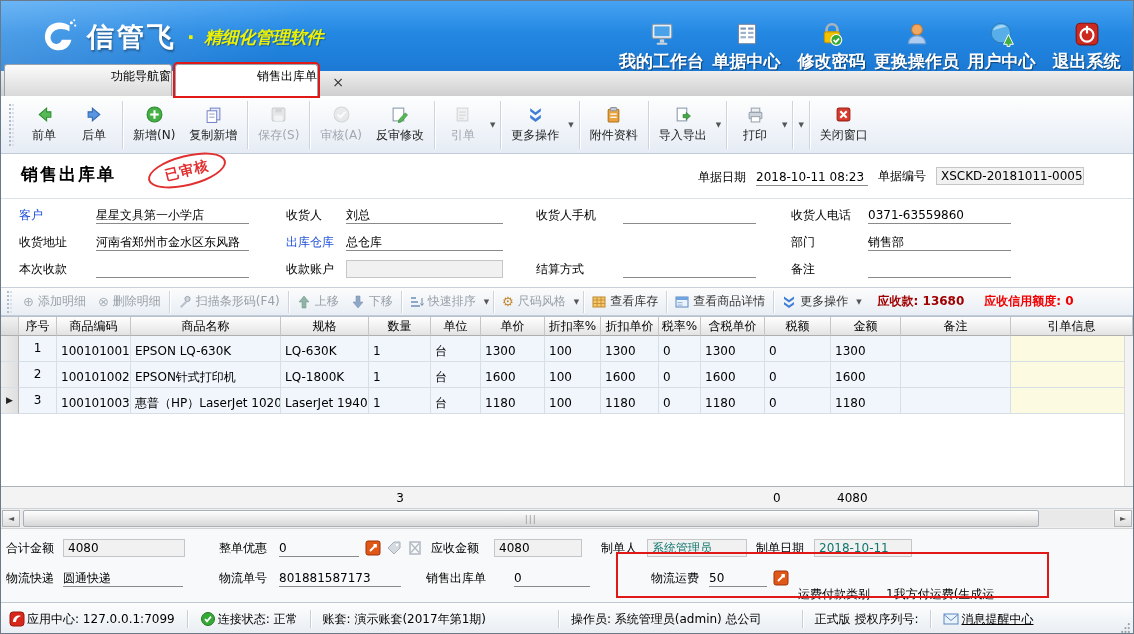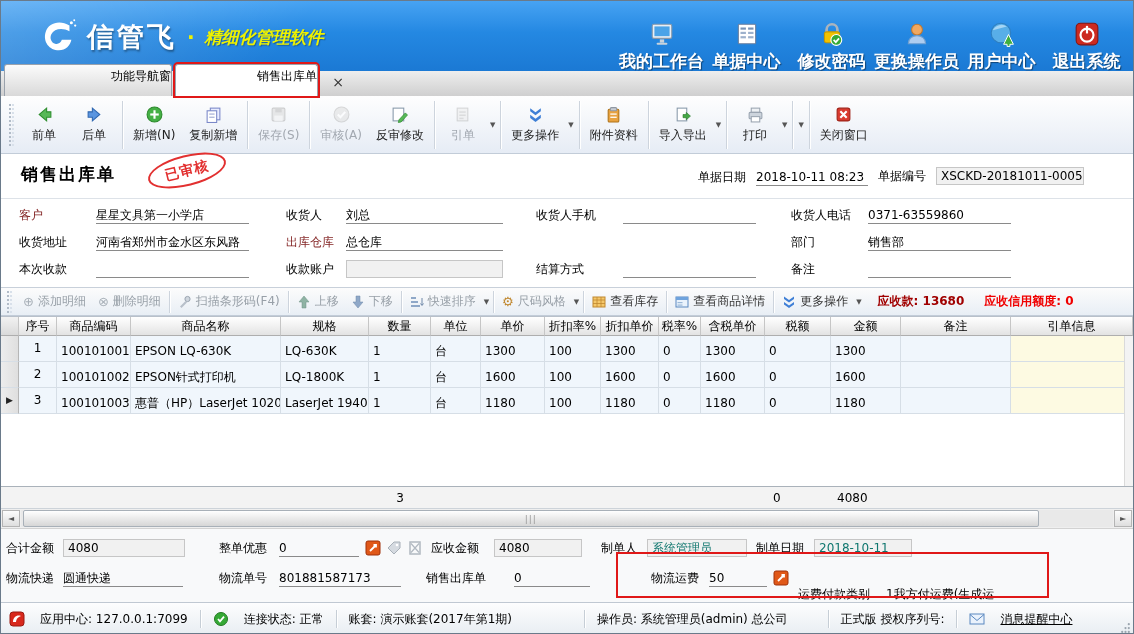--- a/index.html
+++ b/index.html
@@ -33,21 +33,21 @@
 .tbtn.disabled .ticon{opacity:.5;filter:grayscale(1)}
 .tsep{width:1px;height:48px;background:#cdd4dd;margin:0 3px;box-shadow:1px 0 0 #fff}
 .dd{font-size:7px;color:#555;margin:0 2px;cursor:pointer}
 
 .formarea{position:absolute;top:153px;left:0;width:100%;height:134px;background:#fff;border-bottom:1px solid #c8d0da}
 .ftitle{position:absolute;left:20px;top:9px;font-size:17px;font-weight:bold;letter-spacing:2px}
 .titlesep{position:absolute;left:0;top:44px;width:100%;border-top:1px solid #dde2e8}
 .stamp{position:absolute;left:146px;top:1px;width:80px;height:31px;border:2px solid #e23030;border-radius:50%;color:#e23030;font-weight:bold;font-size:14px;display:flex;align-items:center;justify-content:center;transform:rotate(-14deg);letter-spacing:1px;background:rgba(255,255,255,.2)}
 .fld{position:absolute;display:flex;align-items:flex-end;height:18px}
 .flabel{flex:none;white-space:nowrap;line-height:17px}
-.blue{color:#7f1d1d}
+.blue{color:#1d4ed8}
 .fval{border-bottom:1px solid #8a8a8a;height:17px;line-height:16px;white-space:nowrap;overflow:hidden;cursor:text}
 .fbox{background:#f1f1f1;border:1px solid #c6c6c6;height:18px;line-height:16px;padding:0 4px;white-space:nowrap;overflow:hidden}
 .graytxt{color:#0f766e}
 
 .detailbar{position:absolute;top:287px;left:0;width:100%;height:28px;background:linear-gradient(#fcfcfc,#e8eef5);border-bottom:1px solid #c2ccd8;display:flex;align-items:center;padding-left:6px}
 .dbtn{display:flex;align-items:center;gap:4px;padding:0 6px;height:24px;cursor:pointer;white-space:nowrap;font-size:12px;color:#333}
 .dbtn.disabled{color:#98a0a8}
 .dico{width:14px;height:14px}
 .uico{font-size:13px;line-height:14px;color:#a8b0b8}
 .gear{color:#c08830}
@@ -72,21 +72,21 @@
 .sarrow{width:18px;height:17px;background:linear-gradient(#fdfdfd,#dedede);border:1px solid #b4b4b4;font-size:8px;color:#555;display:flex;align-items:center;justify-content:center;cursor:pointer;flex:none}
 .strack{flex:1;height:17px;background:#e9e9e9;position:relative;margin:0 1px}
 .sthumb{position:absolute;left:2px;top:0;width:93%;height:17px;background:linear-gradient(#ffffff,#d6d6d6);border:1px solid #a8b0b8;border-radius:2px;display:flex;align-items:center;justify-content:center;cursor:grab}
 .sgrip{font-size:9px;color:#999;letter-spacing:1px}
 
 .footer{position:absolute;top:528px;left:0;width:100%;height:73px;background:#f8f9fa}
 .redbox{position:absolute;left:615px;top:23px;width:433px;height:46px;border:2px solid #e01818;pointer-events:none}
 .fico{position:absolute;width:16px;height:16px;cursor:pointer}
 
 .statusbar{position:absolute;top:601px;left:0;width:100%;height:33px;background:linear-gradient(#fdfdfe,#e8edf2);border-top:1px solid #c0c8d2;display:flex;align-items:center;padding:0 8px}
-.sitem{display:flex;align-items:center;gap:15px;white-space:nowrap}
+.sitem{display:flex;align-items:center;gap:2px;white-space:nowrap}
 .sico{width:16px;height:16px}
 .ssep{width:1px;height:18px;background:#c6ced6;box-shadow:1px 0 0 #fff;margin:0 12px}
 .slink{text-decoration:underline;cursor:pointer}
 .rgrip{position:absolute;right:2px;bottom:2px;width:11px;height:11px}
 </style>
 </head>
 <body>
 
 <div class="app">
 

